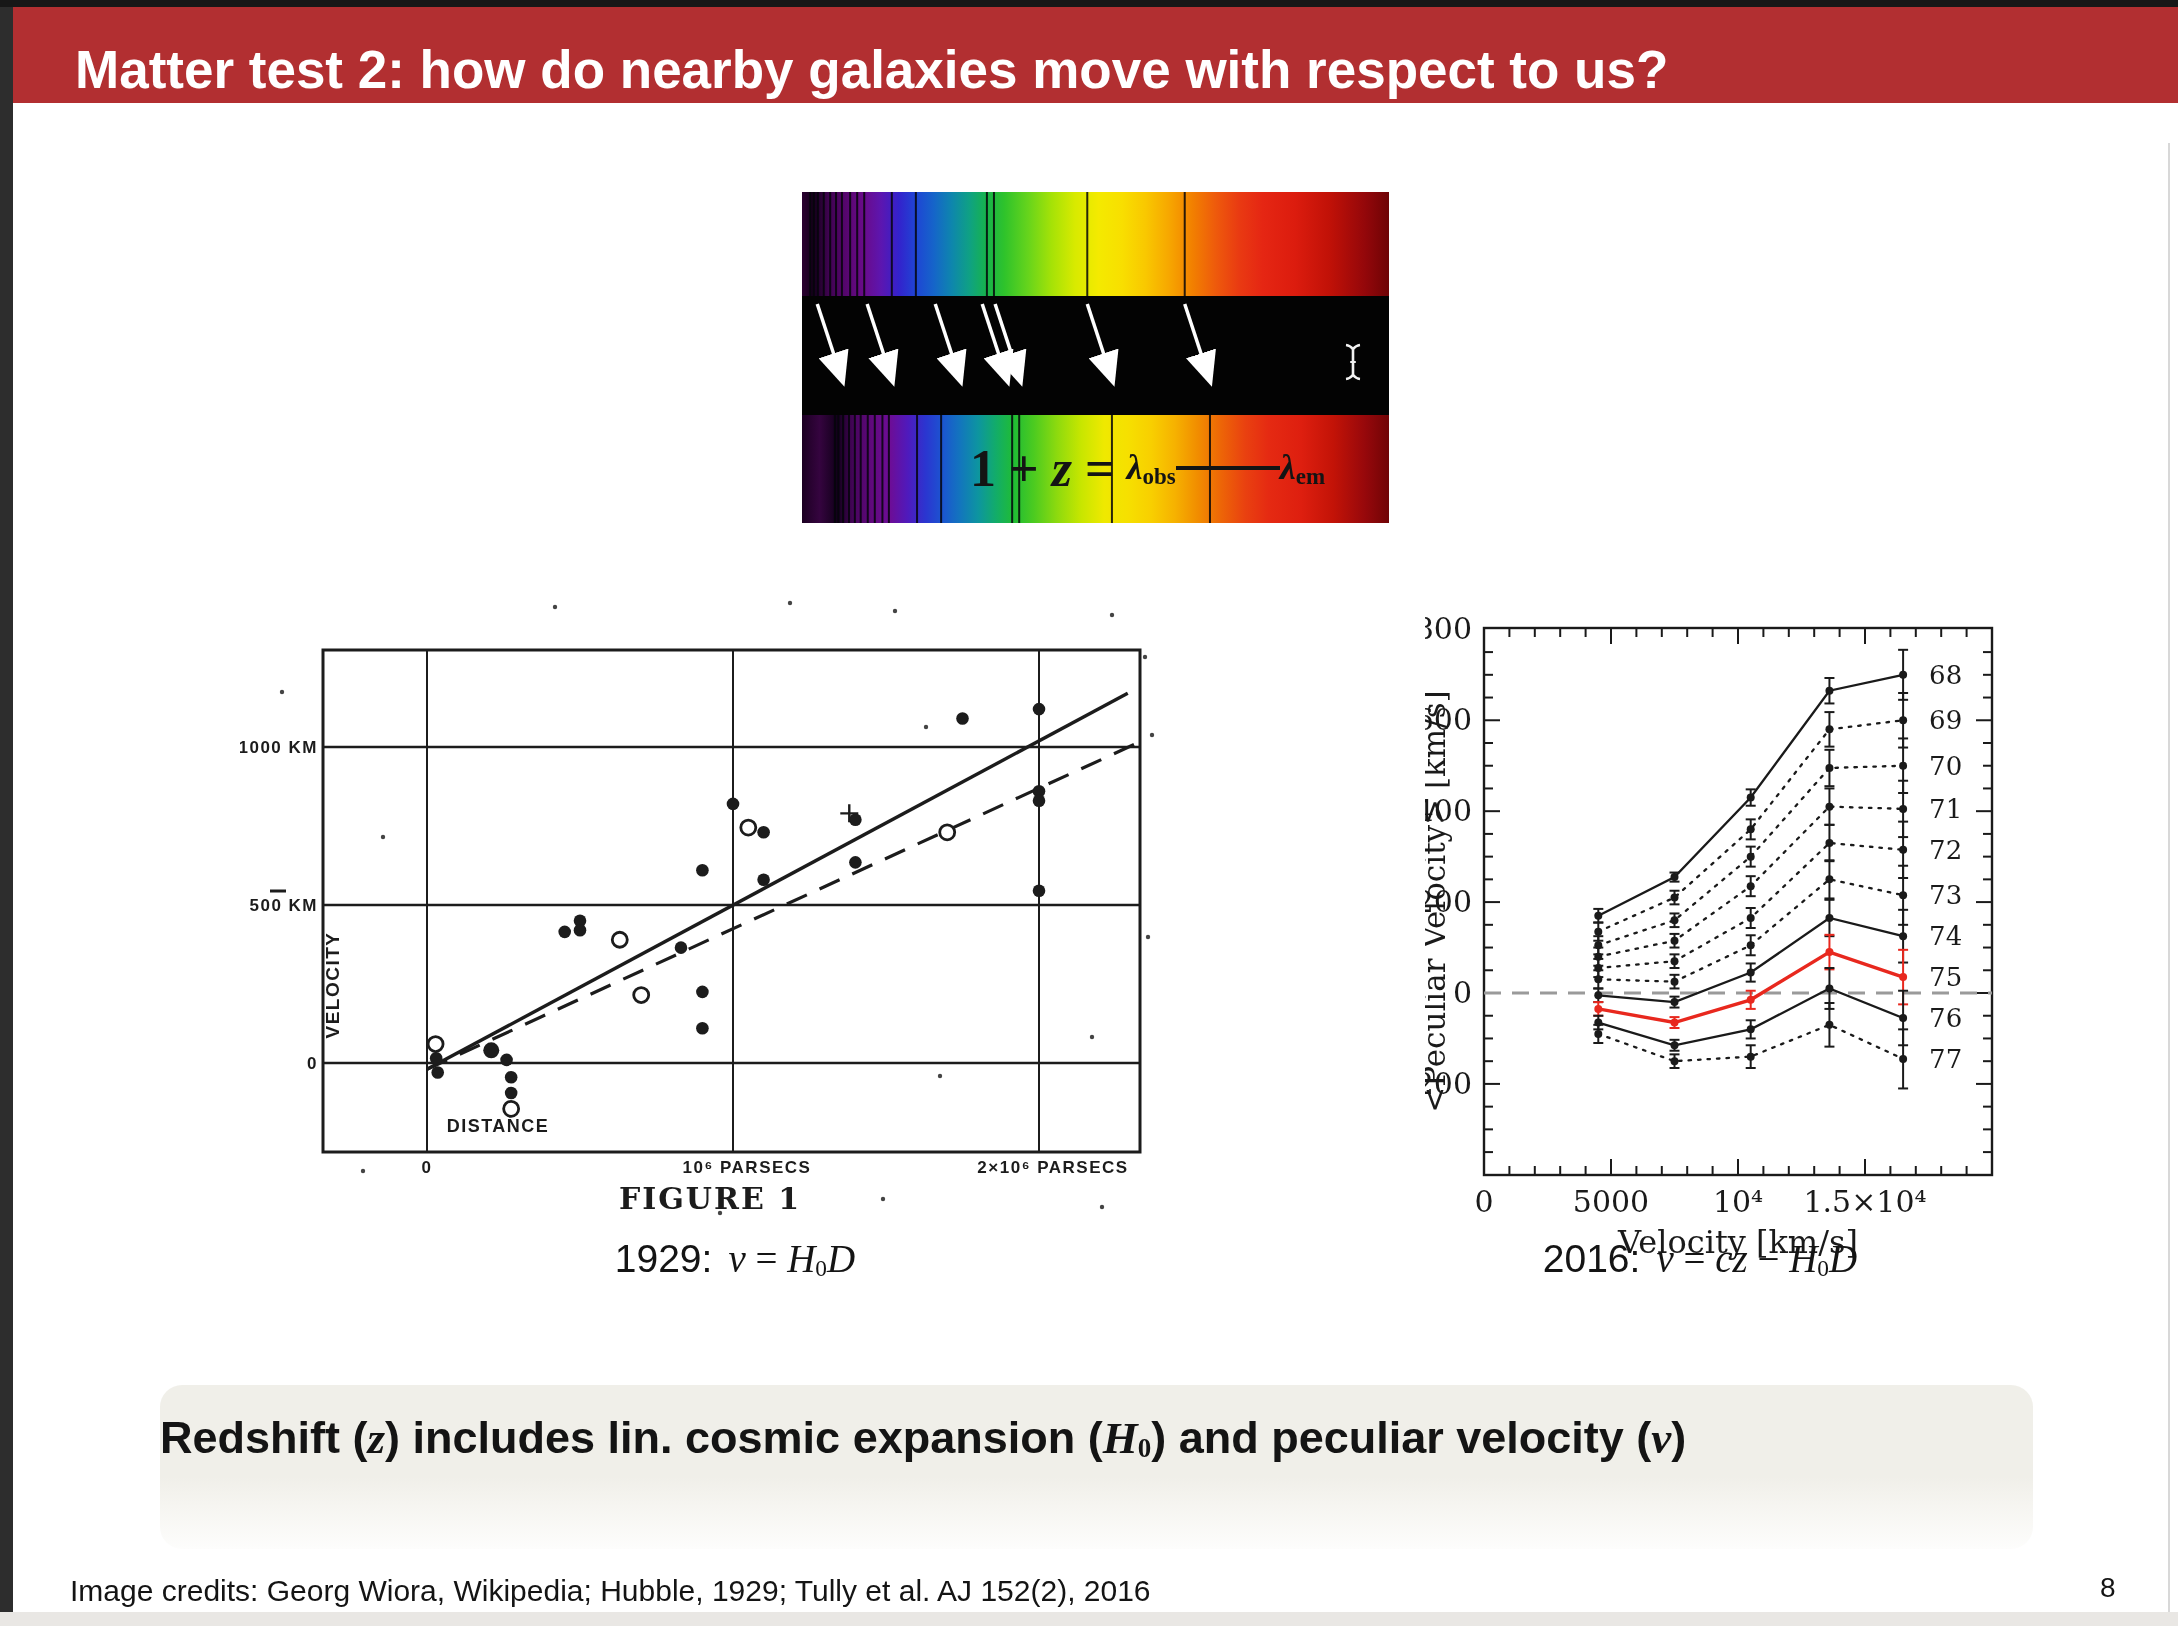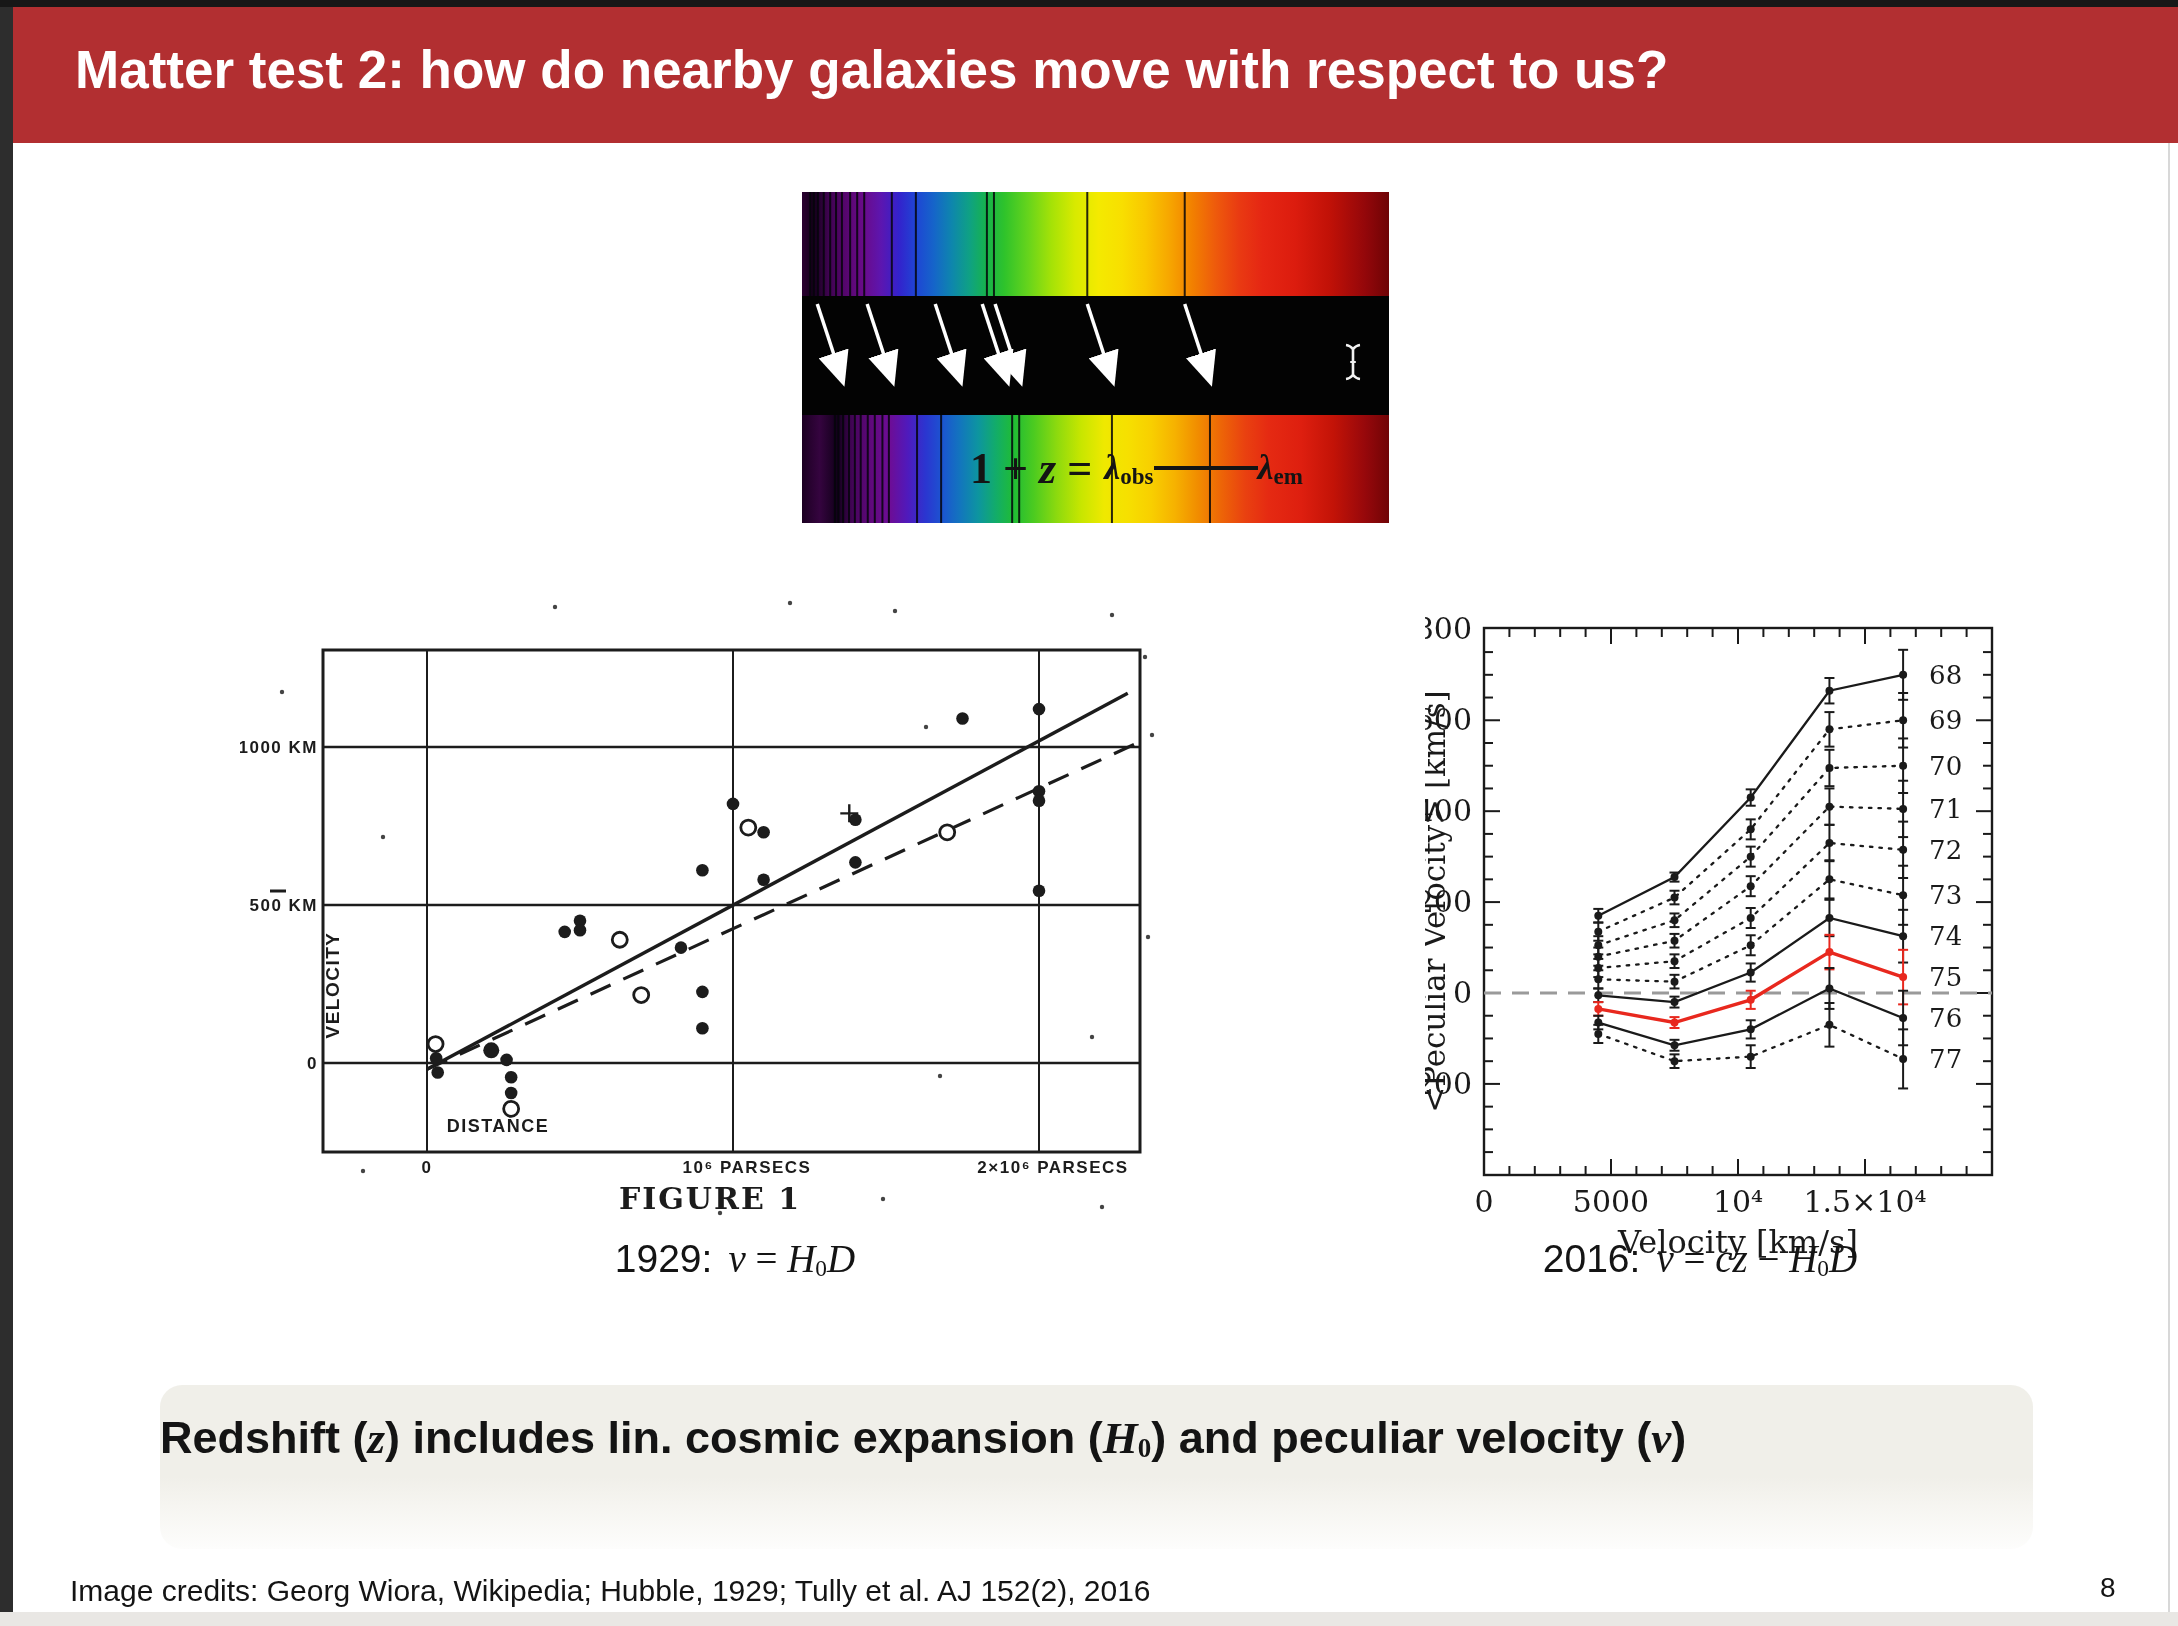--- a/index.html
+++ b/index.html
@@ -3,29 +3,29 @@
 <meta charset="utf-8">
 <style>
   html,body{margin:0;padding:0;}
   body{width:2178px;height:1626px;position:relative;background:#ffffff;overflow:hidden;
        font-family:"Liberation Sans",sans-serif;color:#111;}
   .edge-left{position:absolute;left:0;top:0;width:13px;height:1626px;background:#2d2d2d;z-index:40;}
   .edge-top{position:absolute;left:0;top:0;width:2178px;height:7px;background:#171717;z-index:41;}
   .edge-bottom{position:absolute;left:0;top:1612px;width:2178px;height:14px;background:#e9e7e4;z-index:42;}
   .edge-right{position:absolute;left:2168px;top:143px;width:2px;height:1469px;background:#d8d8d8;z-index:39;}
 
-  .titlebar{position:absolute;left:13px;top:7px;width:2165px;height:136px;background:#b22f31;}
+  .titlebar{position:absolute;left:13px;top:7px;width:2165px;height:96px;background:#b22f31;}
   .titlebar h1{margin:0;padding:32px 0 0 62px;font-size:53px;font-weight:700;color:#ffffff;
                font-family:"Liberation Sans",sans-serif;}
 
   .spectrum{position:absolute;left:802px;top:192px;width:587px;height:331px;}
   .spectrum svg{position:absolute;left:0;top:0;}
   .spec-eq{position:absolute;left:168px;top:224px;height:104px;display:flex;align-items:center;gap:12px;
            color:#141414;z-index:5;}
-  .spec-eq .lhs{font-family:"Liberation Serif",serif;font-weight:700;font-size:44px;}
+  .spec-eq .lhs{font-family:"Liberation Serif",serif;font-weight:700;font-size:52px;}
   .spec-eq .lhs .it{font-style:italic;}
   .frac{display:flex;flex-direction:row;align-items:center;}
   .frac .bar{width:104px;border-top:4px solid #141414;margin:1px 0 2px 0;}
   .frac .gl{font-family:"Liberation Serif",serif;font-weight:700;font-style:italic;font-size:36px;}
   .frac .sb{font-family:"Liberation Serif",serif;font-weight:700;font-size:23px;vertical-align:-20%;}
   .frac .row{line-height:1;}
 
   .chart{position:absolute;}
   #hubble-svg{left:240px;top:595px;}
   #tully-svg{left:1425px;top:592px;}

